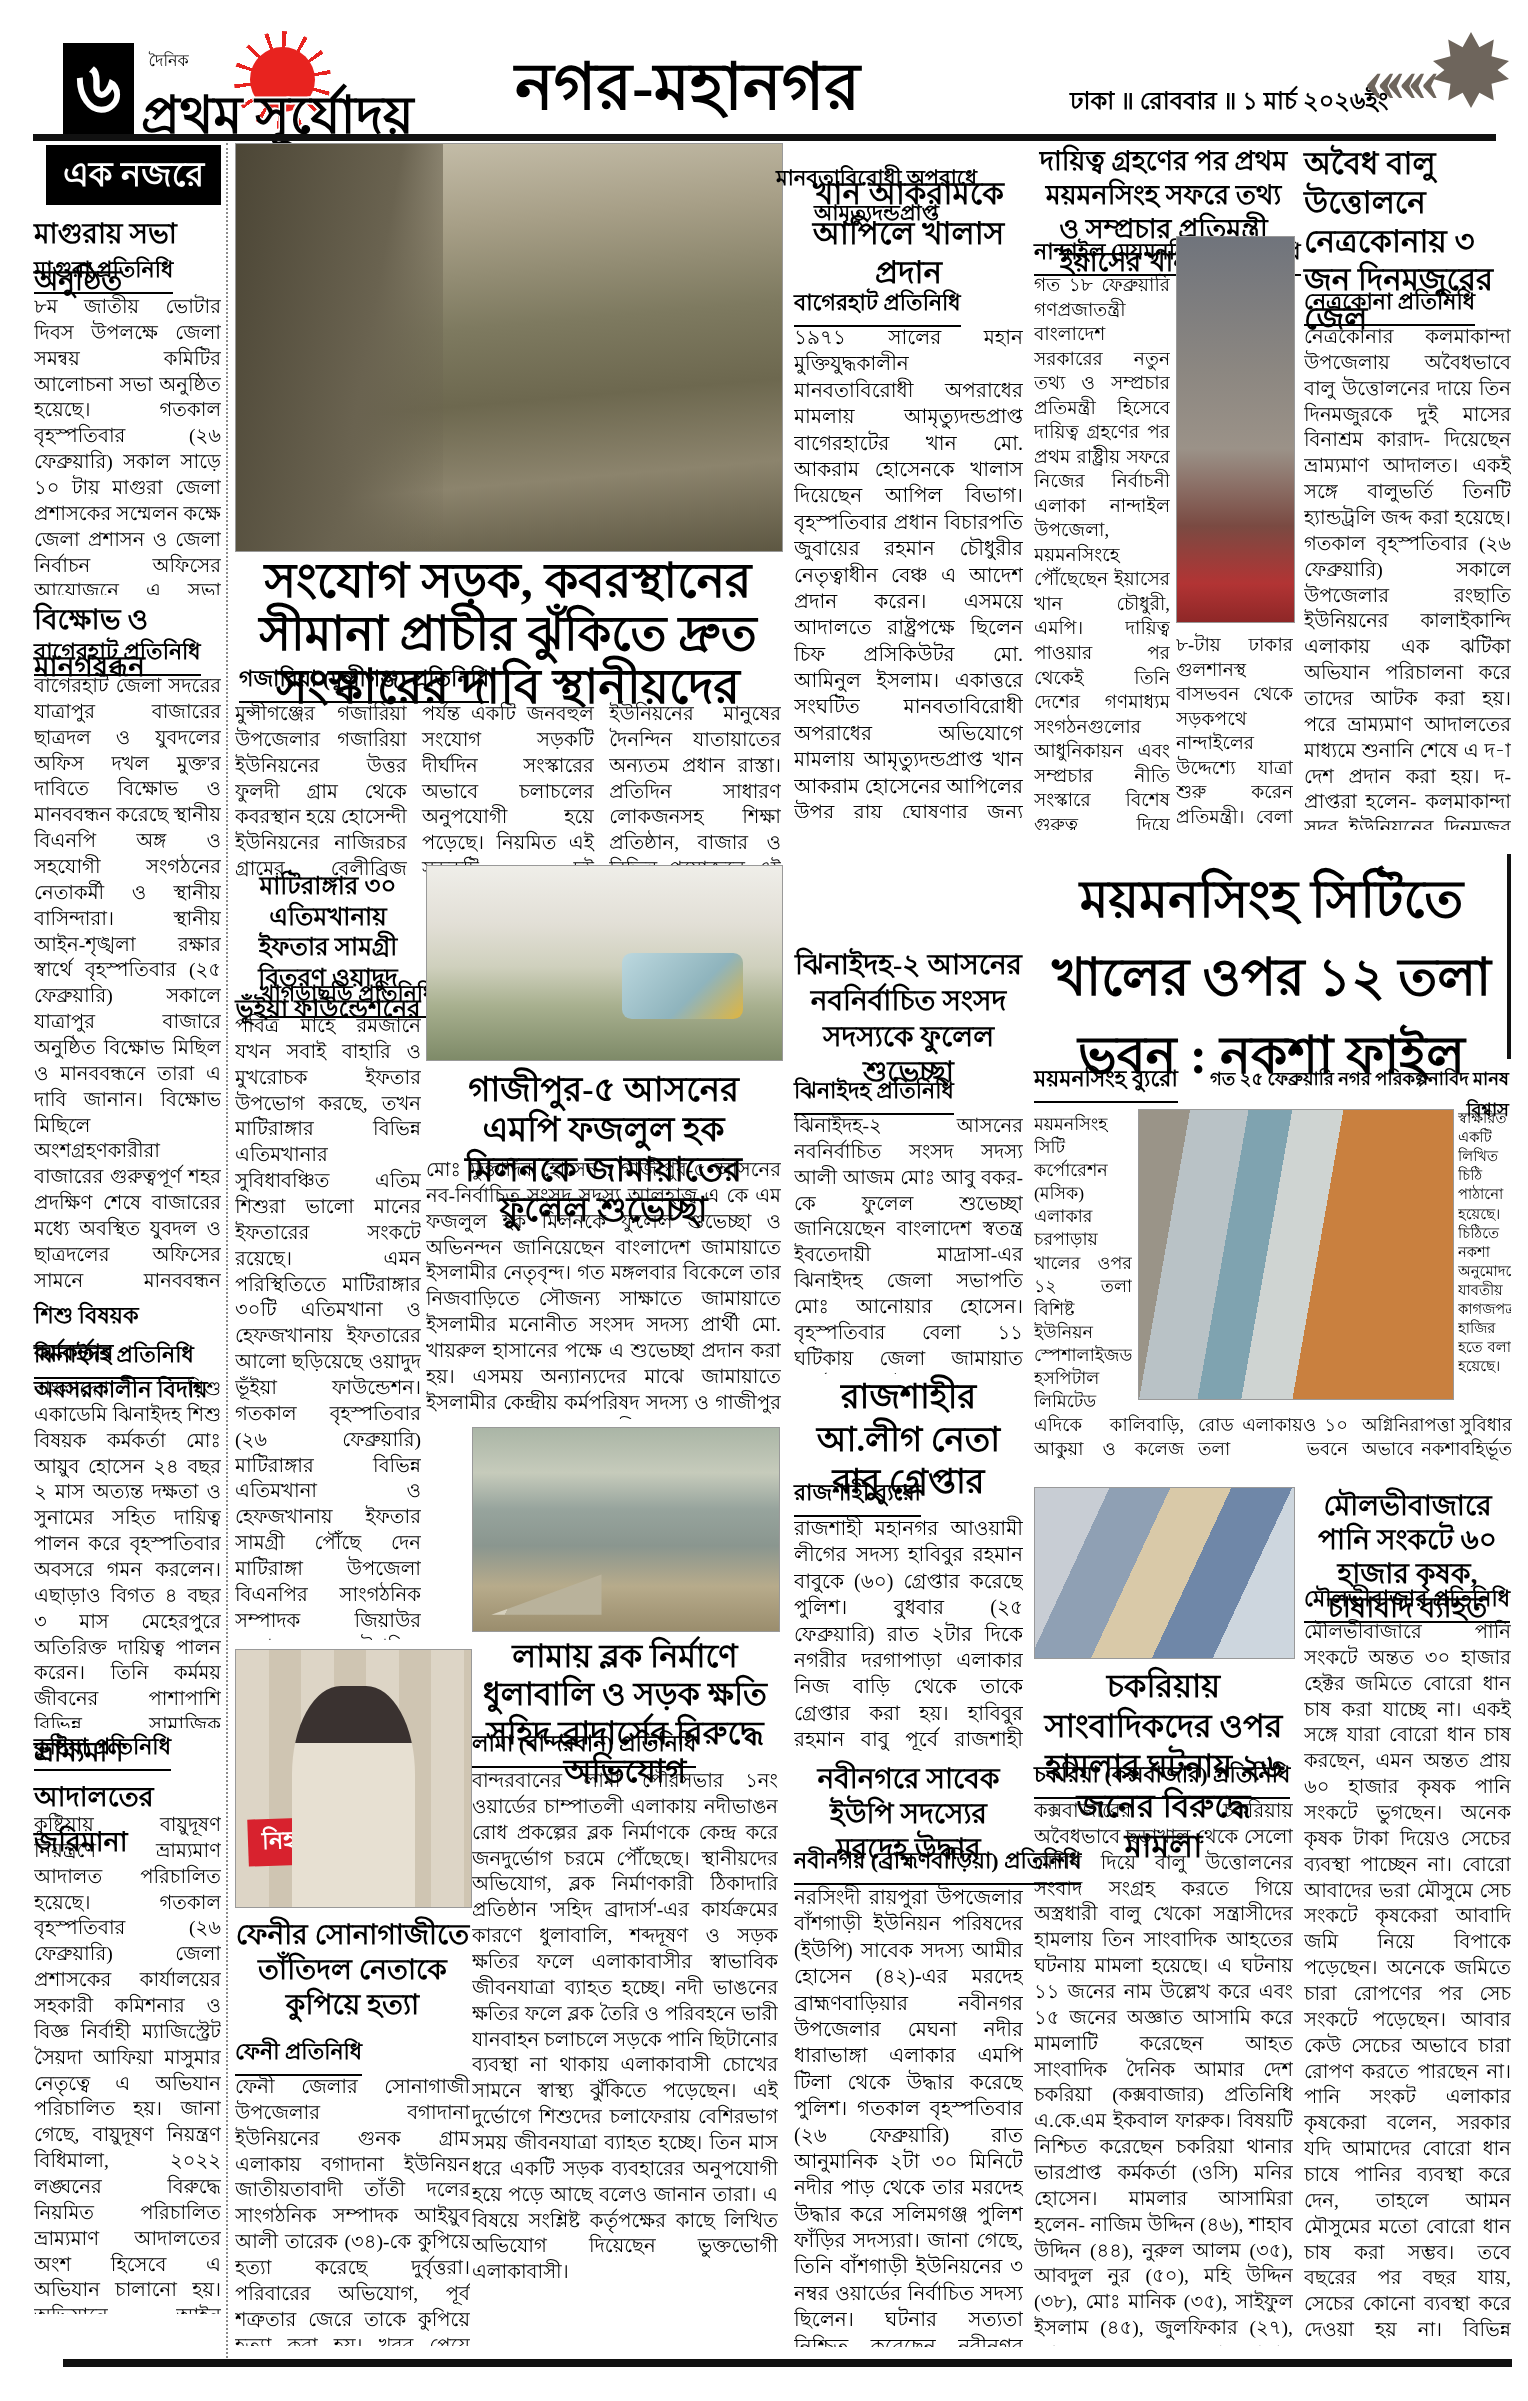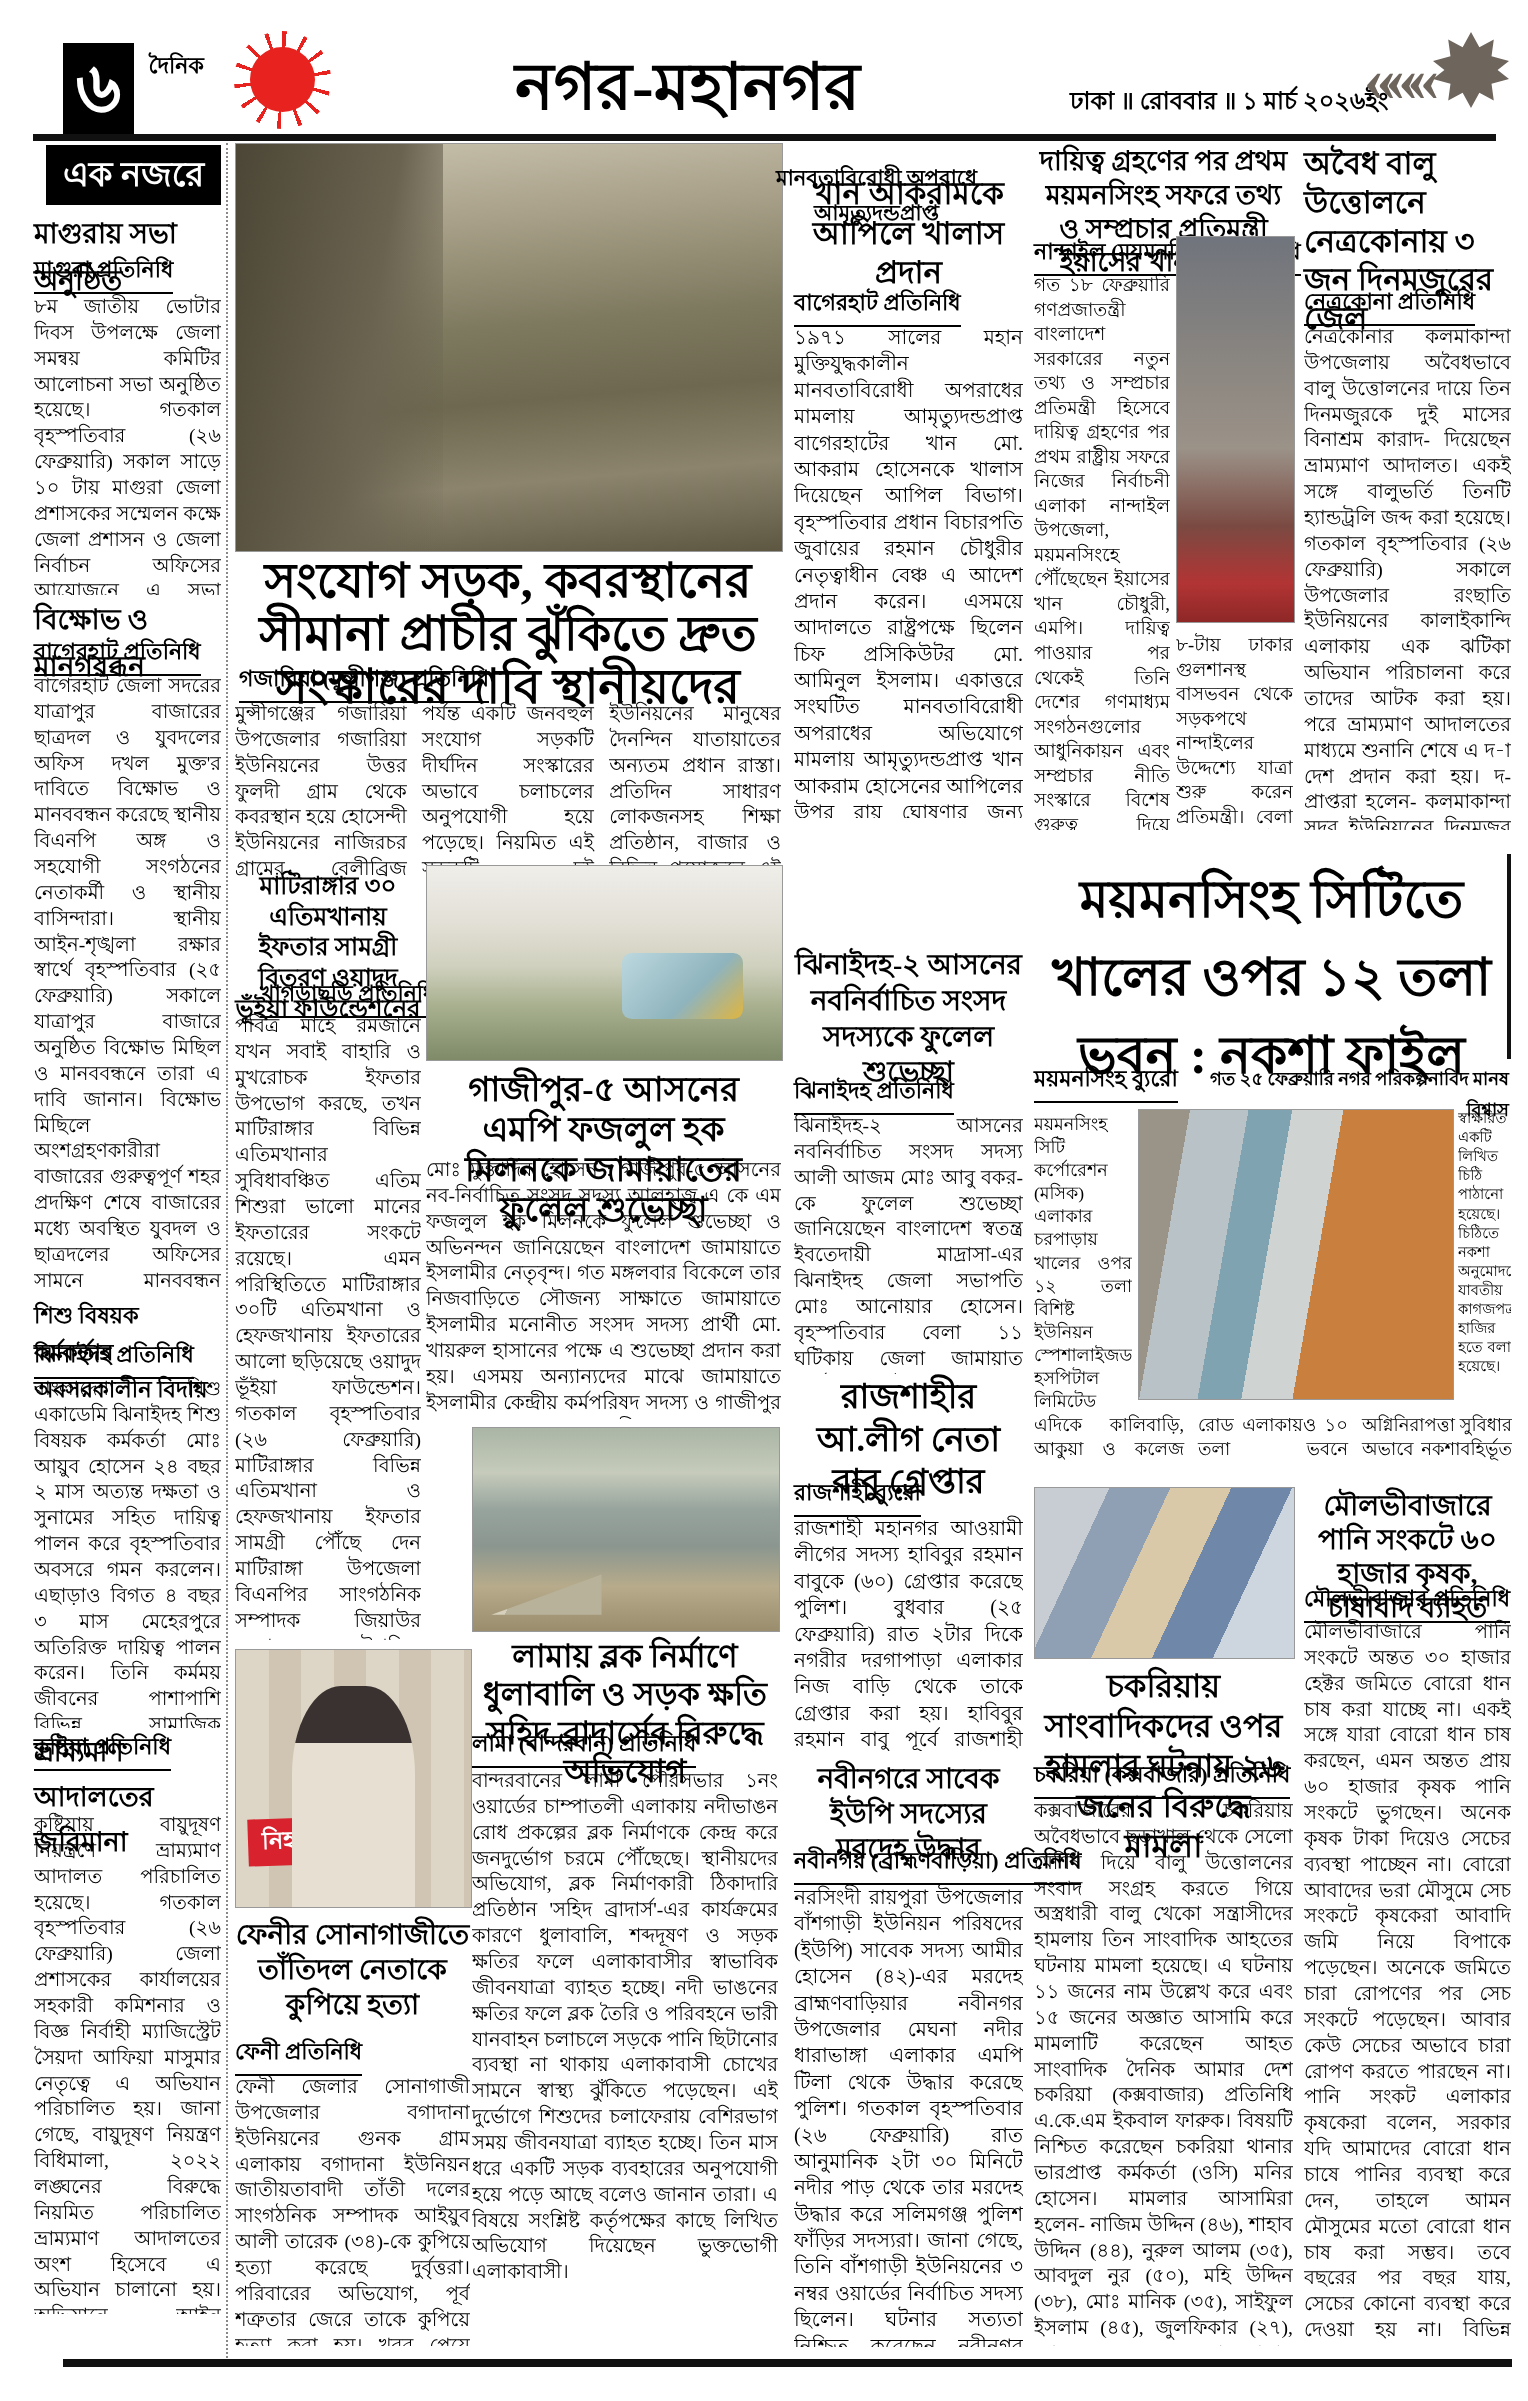--- a/index.html
+++ b/index.html
@@ -12,21 +12,21 @@
   .body-text{font-size:19.6px;line-height:1.32;text-align:justify;overflow:hidden;}
   .photo{position:absolute;overflow:hidden;border:0.5px solid #999;}
   .label-red{position:absolute;background:#d8222e;color:#fff;font-weight:bold;font-size:24px;padding:3.3px 14px;transform:rotate(-2deg);}
   .rule-h{position:absolute;background:#111;}
   .rule-v{position:absolute;background:#111;}
   .dotted-sep{position:absolute;border-left:2.2px dotted #888;width:0;}
   
   .pagebox{left:63px;top:43px;width:71px;height:94px;background:#000;color:#fff;
            font-size:70px;font-weight:bold;text-align:center;line-height:92px;}
   .masthead-wrap{left:141px;top:32px;width:349px;height:106px;}
-  .masthead-daily{position:absolute;left:7.6px;top:16.4px;font-size:22px;font-weight:bold;text-align:right;}
+  .masthead-daily{position:absolute;left:7.6px;top:16.4px;font-size:16px;font-weight:normal;text-align:right;}
   .sun{position:absolute;left:109px;top:15.3px;width:65px;height:65px;background:#e8231f;border-radius:50%;}
   .sun::before{content:"";position:absolute;inset:-16.4px;border-radius:50%;
     background:repeating-conic-gradient(#e8231f 0deg 5deg,transparent 5deg 26deg);z-index:-1;}
   .masthead-title{position:absolute;left:0;top:43px;width:349px;font-size:52px;font-weight:bold;
     text-shadow:1.6px 1.6px 0 #fff,-1.6px -1.6px 0 #fff;}
   .section-title{left:469px;top:37px;width:437px;font-size:65px;font-weight:bold;text-align:center;}
   .dateline{left:1070px;top:82px;width:349px;font-size:24px;font-weight:bold;}
   .chevrons{left:1364px;top:43px;font-size:63px;font-weight:bold;color:#6e655c;letter-spacing:-9.8px;}
   .star8{left:1433px;top:32px;width:76px;height:76px;background:#6e655c;
     clip-path:polygon(50% 0,61% 20%,80% 10%,77% 32%,100% 38%,85% 50%,100% 62%,77% 68%,80% 90%,61% 80%,50% 100%,39% 80%,20% 90%,23% 68%,0 62%,15% 50%,0 38%,23% 32%,20% 10%,39% 20%);}
@@ -136,20 +136,21 @@
 </style>
 </head>
 <body>
 
 <div class="abs pagebox">
   <span>৬</span>
 </div>
 <div class="abs masthead-wrap">
   <span class="masthead-daily">দৈনিক</span>
   <span class="sun"></span>
+  <div class="masthead-title">প্রথম সূর্যোদয়</div>
 </div>
 <div class="abs section-title">নগর-মহানগর</div>
 <div class="abs dateline">ঢাকা ॥ রোববার ॥ ১ মার্চ ২০২৬ইং</div>
 <div class="abs chevrons">«««</div>
 <div class="abs star8"></div>
 <div class="rule-h header-rule"></div>
 <div class="dotted-sep col1-sep"></div>
 
 <div class="abs ek-bar">এক নজরে</div>
 

